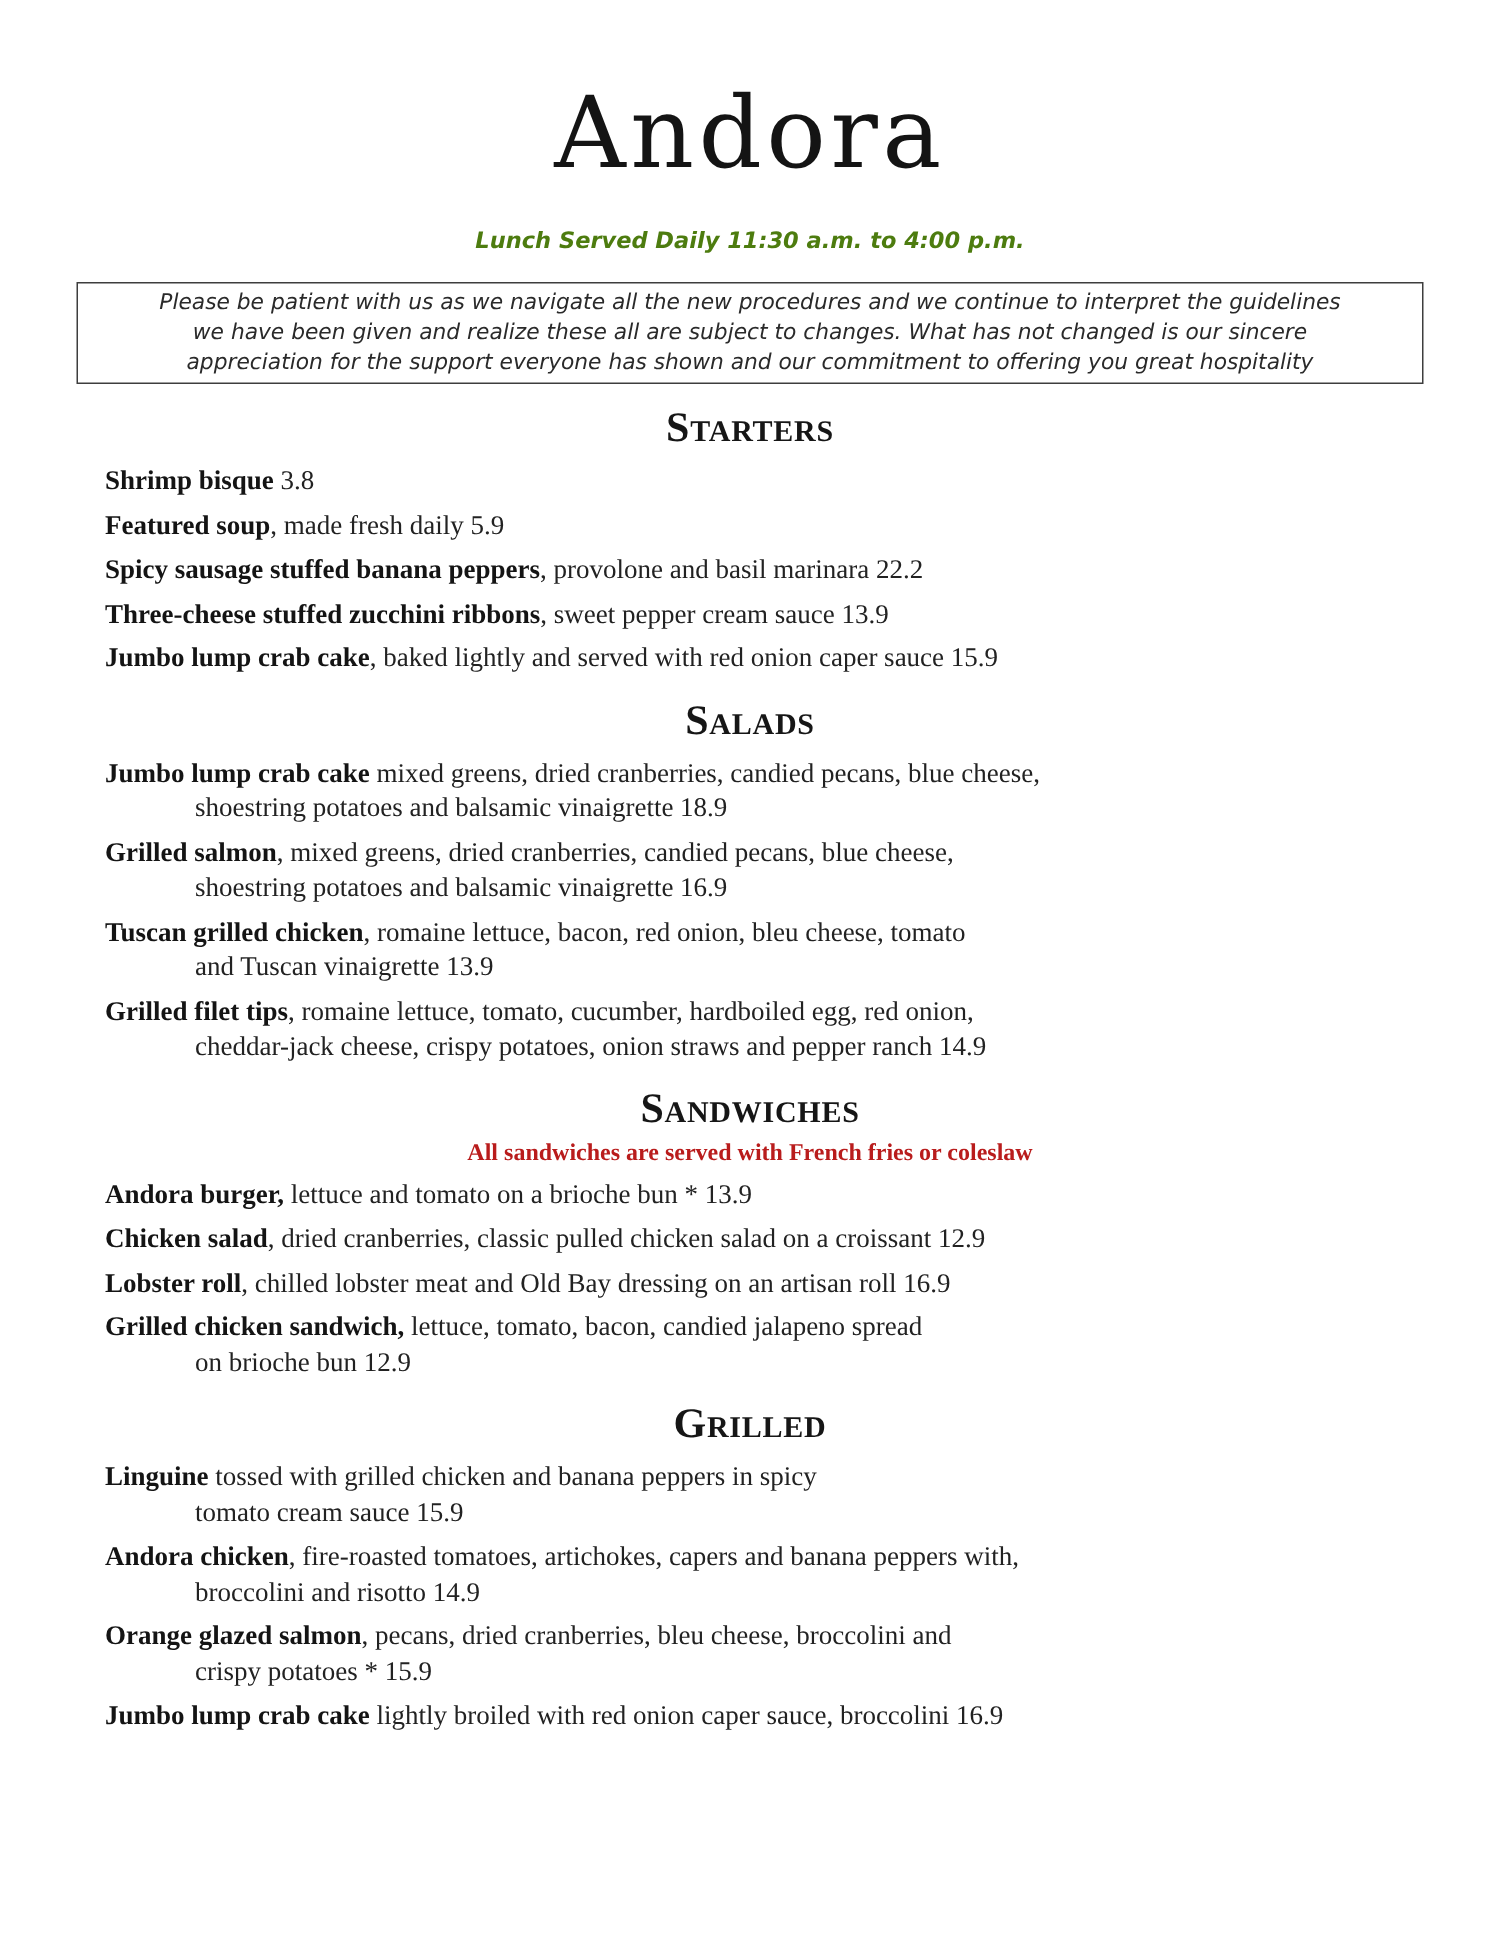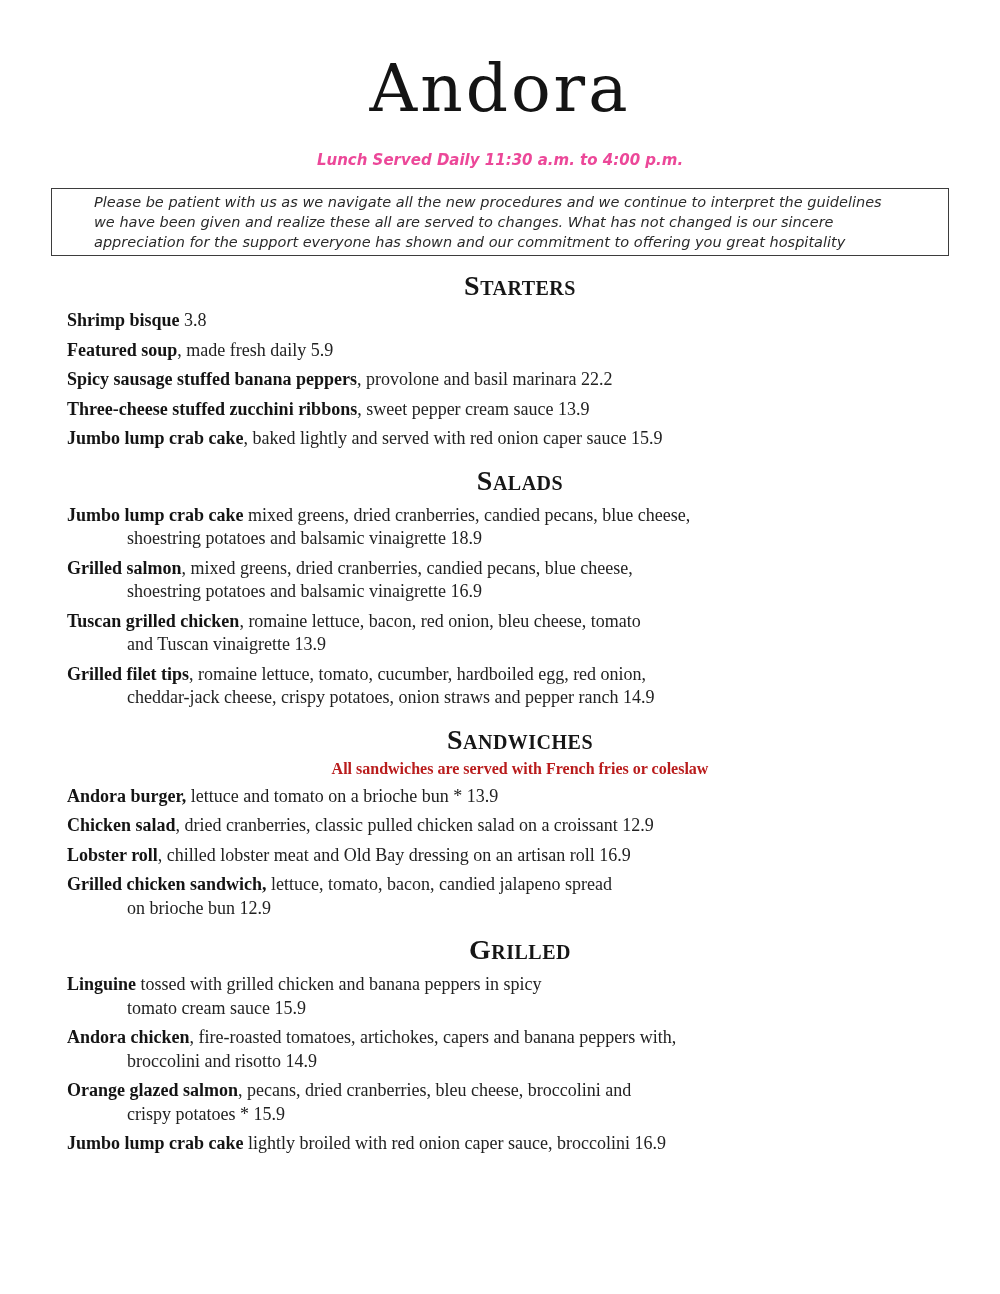--- a/index.html
+++ b/index.html
@@ -22,36 +22,37 @@
     letter-spacing:3px;
     color:#141414;
   }
   .subtitle {
     margin-top:28px;
     text-align:center;
     font-family:"DejaVu Sans", sans-serif;
     font-style:italic;
     font-weight:600;
     font-size:15px;
-    color:#ec4899;
+    color:#4d7c0f;
   }
   .notice {
     width:898px;
     margin:19px auto 0 auto;
     border:1px solid #3d3d3d;
     padding:3px 42px;
     box-sizing:border-box;
+    text-align:center;
     font-family:"DejaVu Sans", sans-serif;
     font-style:italic;
     font-size:14.5px;
     line-height:20px;
     color:#2a2a2a;
   }
   .notice div { display:block; }
-  .content { padding:0 27px;margin-left:40px; }
+  .content { padding:0 70px; }
   .section { margin-top:14px; }
   .section-heading {
     margin:0;
     text-align:center;
     font-variant:small-caps;
     font-weight:bold;
     font-size:28px;
     line-height:32px;
     letter-spacing:0.5px;
     color:#161616;
@@ -86,21 +87,21 @@
 <body>
 
 <div class="page">
 
   <h1 class="title">Andora</h1>
 
   <div class="subtitle">Lunch Served Daily 11:30 a.m. to 4:00 p.m.</div>
 
   <div class="notice">
     <div>Please be patient with us as we navigate all the new procedures and we continue to interpret the guidelines</div>
-    <div>we have been given and realize these all are served to changes. What has not changed is our sincere</div>
+    <div>we have been given and realize these all are subject to changes. What has not changed is our sincere</div>
     <div>appreciation for the support everyone has shown and our commitment to offering you great hospitality</div>
   </div>
 
   <div class="content">
 
     <div class="section">
       <h2 class="section-heading">Starters</h2>
       <p class="item"><span class="b">Shrimp bisque</span><span class="d"> 3.8</span></p>
       <p class="item"><span class="b">Featured soup</span><span class="d">, made fresh daily 5.9</span></p>
       <p class="item"><span class="b">Spicy sausage stuffed banana peppers</span><span class="d">, provolone and basil marinara 22.2</span></p>

